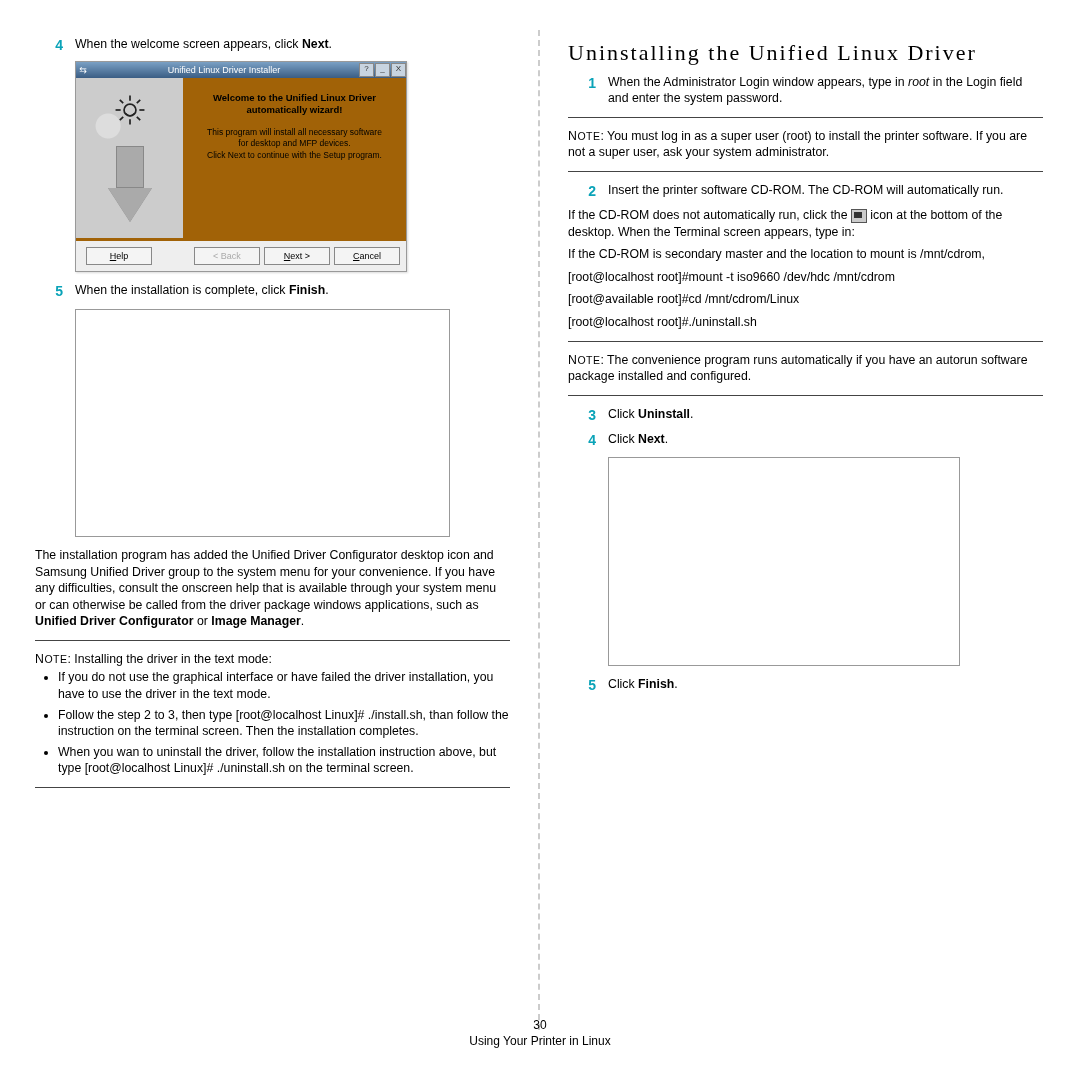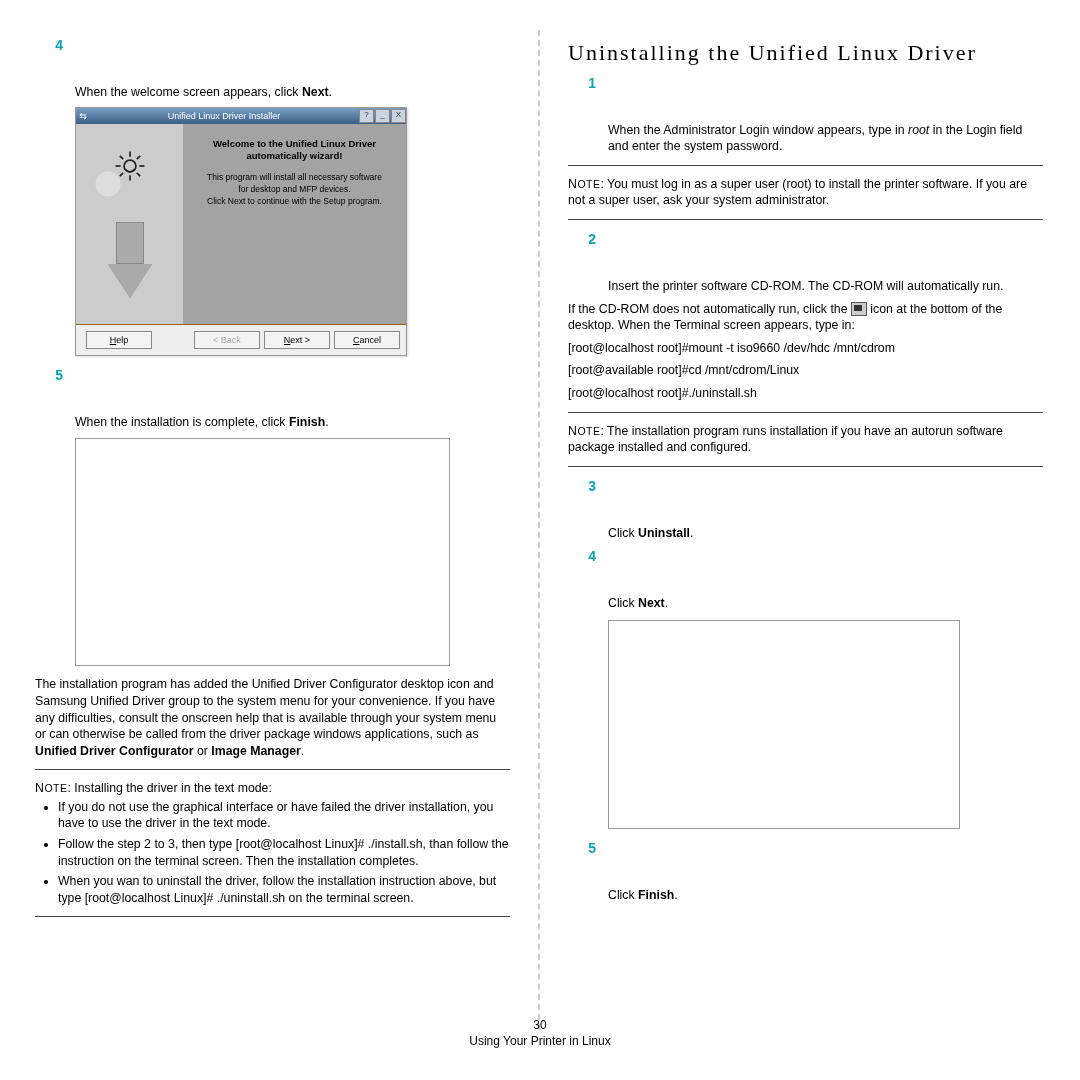--- a/index.html
+++ b/index.html
@@ -33,21 +33,21 @@
   .step { display: flex; margin: 6px 0 4px 0; }
   .step .num {
     color: #0aa3b8;
     font-weight: bold;
     font-size: 14px;
     width: 28px;
     flex-shrink: 0;
     text-align: right;
     padding-right: 12px;
   }
-  .step .txt { flex: 1; margin-top: 48px; }
+  .step .txt { flex: 1; }
   .bold { font-weight: bold; }
   .smallcaps { font-variant: small-caps; letter-spacing: 0.5px; }
   .italic { font-style: italic; }
   .heading {
     font-family: "Times New Roman", serif;
     font-size: 22px;
     letter-spacing: 2px;
     margin: 8px 0 6px 0;
   }
   hr.rule {
@@ -98,22 +98,22 @@
   .titlebar .tb-btns { display: flex; }
   .titlebar .tb-btn {
     width: 13px; height: 12px;
     border: 1px solid #888;
     background: #c8d4e0;
     margin-left: 1px;
     font-size: 8px; text-align: center; line-height: 10px; color:#333;
   }
   .installer-body {
     display: flex;
-    background: #a3a3a3;
-    height: 200px;
+    background: #a16207;
+    height: 160px;
   }
   .installer-left {
     width: 95px;
     background: radial-gradient(circle at 30% 30%, #ddd 12px, #ccc 13px),
                 radial-gradient(circle at 70% 60%, #ddd 14px, #ccc 15px),
                 #cfcfcf;
     display: flex;
     flex-direction: column;
     align-items: center;
     justify-content: space-around;
@@ -133,21 +133,21 @@
   .arrow-stem {
     width: 26px; height: 40px; background:#aaa; border:1px solid #888;
   }
   .arrow-wrap { display:flex; flex-direction:column; align-items:center; }
   .installer-right {
     flex:1; padding: 14px 8px 0 8px; text-align:center;
   }
   .installer-right .wiz-title { font-weight:bold; font-size:9.5px; line-height:1.3; margin-bottom:10px;}
   .installer-right .wiz-text { font-size:8.5px; line-height:1.4;}
   .installer-footer {
-    display:flex; padding:6px; border-top:1px solid #a16207; background:#eee;
+    display:flex; padding:6px; border-top:3px solid #a16207; background:#eee;
   }
   .installer-footer .spacer { flex:1; }
   .winbtn {
     border:1px solid #888; background:#f4f4f4; padding:2px 10px; font-size:9px;
     margin-left:4px; min-width:44px; text-align:center;
   }
   .winbtn.disabled { color:#aaa; }
   .placeholder-box {
     width: 373px;
     margin: 8px 0 10px 40px;
@@ -273,27 +273,28 @@
     </div>
     <hr class="rule">
 
     <div class="step">
       <div class="num">2</div>
       <div class="txt">Insert the printer software CD-ROM. The CD-ROM will automatically run.</div>
     </div>
     <div class="indent para">
       <span>If the CD-ROM does not automatically run, click the </span><span class="inline-icon"></span><span> icon at the bottom of the desktop. When the Terminal screen appears, type in:</span>
     </div>
+    <div class="indent para">If the CD-ROM is secondary master and the location to mount is /mnt/cdrom,</div>
     <div class="indent para">[root@localhost root]#mount -t iso9660 /dev/hdc /mnt/cdrom</div>
     <div class="indent para">[root@available root]#cd /mnt/cdrom/Linux</div>
     <div class="indent para">[root@localhost root]#./uninstall.sh</div>
 
     <hr class="rule">
     <div>
-      <span class="smallcaps">N<span style="font-size:10.5px;">OTE</span></span><span>: The installation program runs installation if you have an autorun software package installed and configured.</span>
+      <span class="smallcaps">N<span style="font-size:10.5px;">OTE</span></span><span>: The convenience program runs automatically if you have an autorun software package installed and configured.</span>
     </div>
     <hr class="rule">
 
     <div class="step">
       <div class="num">3</div>
       <div class="txt">
         <span>Click </span><span class="bold">Uninstall</span><span>.</span>
       </div>
     </div>
     <div class="step">

